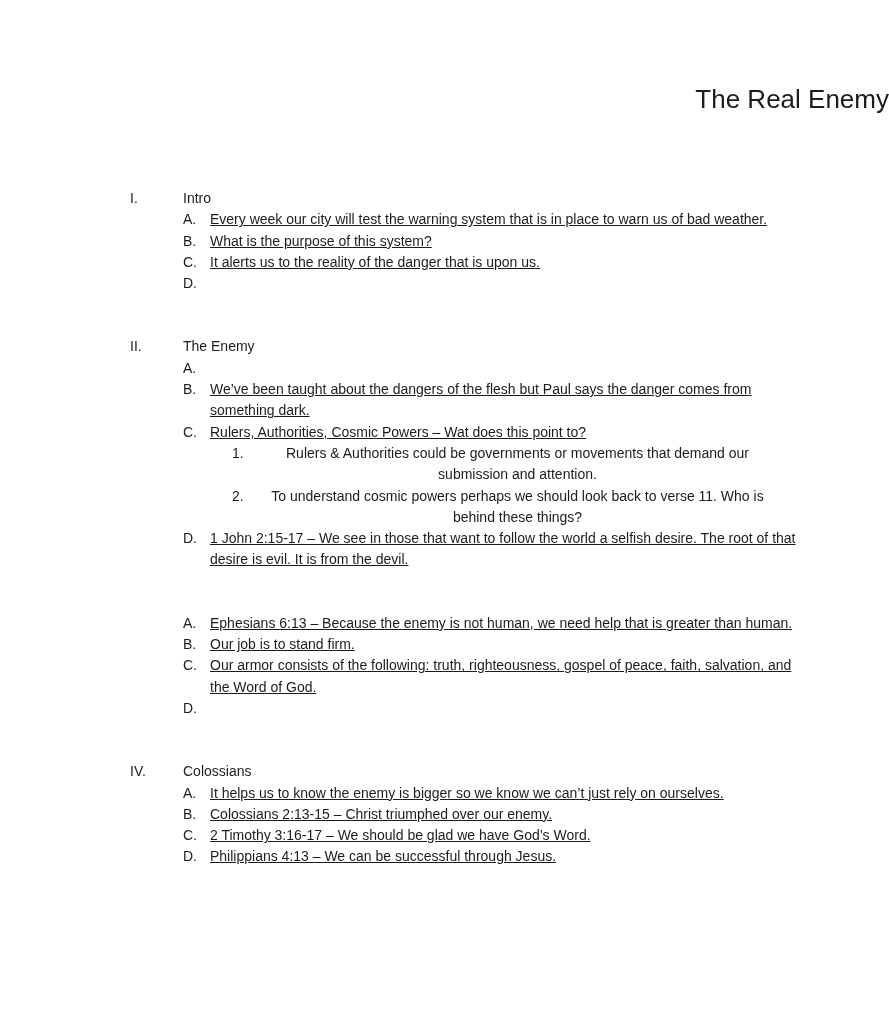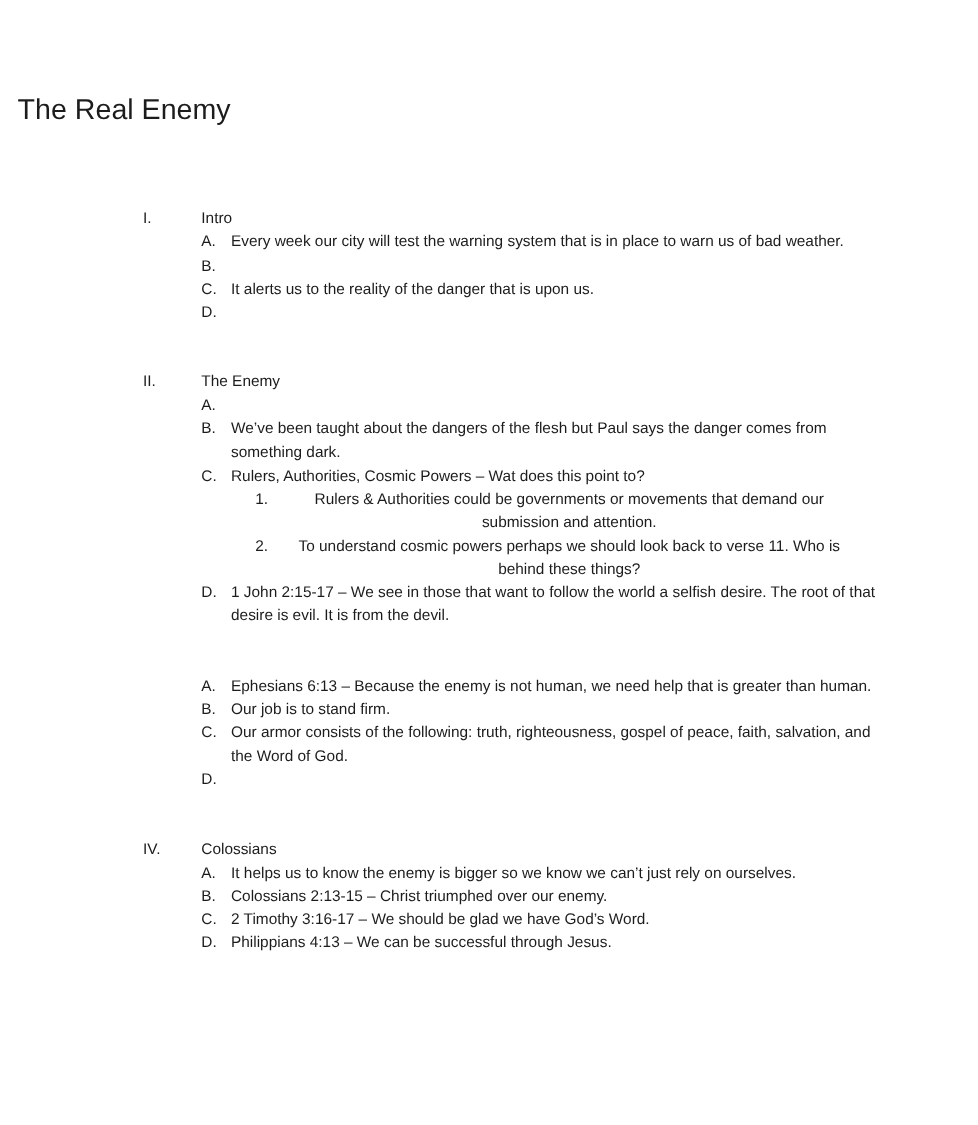--- a/index.html
+++ b/index.html
@@ -16,36 +16,35 @@
     color: #1c1c1c;
     font-family: "Liberation Sans", sans-serif;
     padding-top: 80px;
     overflow: hidden;
   }
   .doc-title {
     margin: 0 0 70px 0;
     font-size: 26px;
     font-weight: 500;
     line-height: 38px;
-    text-align: left;
+    text-align: right;
     color: #1c1c1c;
-    padding-left: 16px;
   }
   .outline {
     margin-left: 130px;
     font-size: 14px;
     line-height: 21.3px;
   }
   .outline-section { margin: 0 0 42px 0; }
   .sec-head { display: flex; }
   .numeral { flex: 0 0 53px; }
   .items { margin: 0; padding: 0; }
   .item { display: flex; }
   .item-label { flex: 0 0 27px; }
-  .item-text, .txt { max-width: 592px; }
+  .item-text, .txt { max-width: 592px; text-decoration: underline; }
   .subitems { margin-left: 22px; }
   .subitem { display: flex; }
   .sub-label { flex: 0 0 28px; }
   .sub-text { max-width: 515px; text-align: center; }
 </style>
 </head>
 <body>
 
 <div class="page">
 
@@ -58,20 +57,21 @@
         <span class="numeral">I.</span>
         <span class="sec-title">Intro</span>
       </div>
       <div class="items" style="margin-left:53px">
         <div class="item">
           <span class="item-label">A.</span>
           <div class="item-text">Every week our city will test the warning system that is in place to warn us of bad weather.</div>
         </div>
         <div class="item">
           <span class="item-label">B.</span>
+          <div class="item-text">What is the purpose of this system?</div>
         </div>
         <div class="item">
           <span class="item-label">C.</span>
           <div class="item-text">It alerts us to the reality of the danger that is upon us.</div>
         </div>
         <div class="item">
           <span class="item-label">D.</span>
         </div>
       </div>
     </section>

